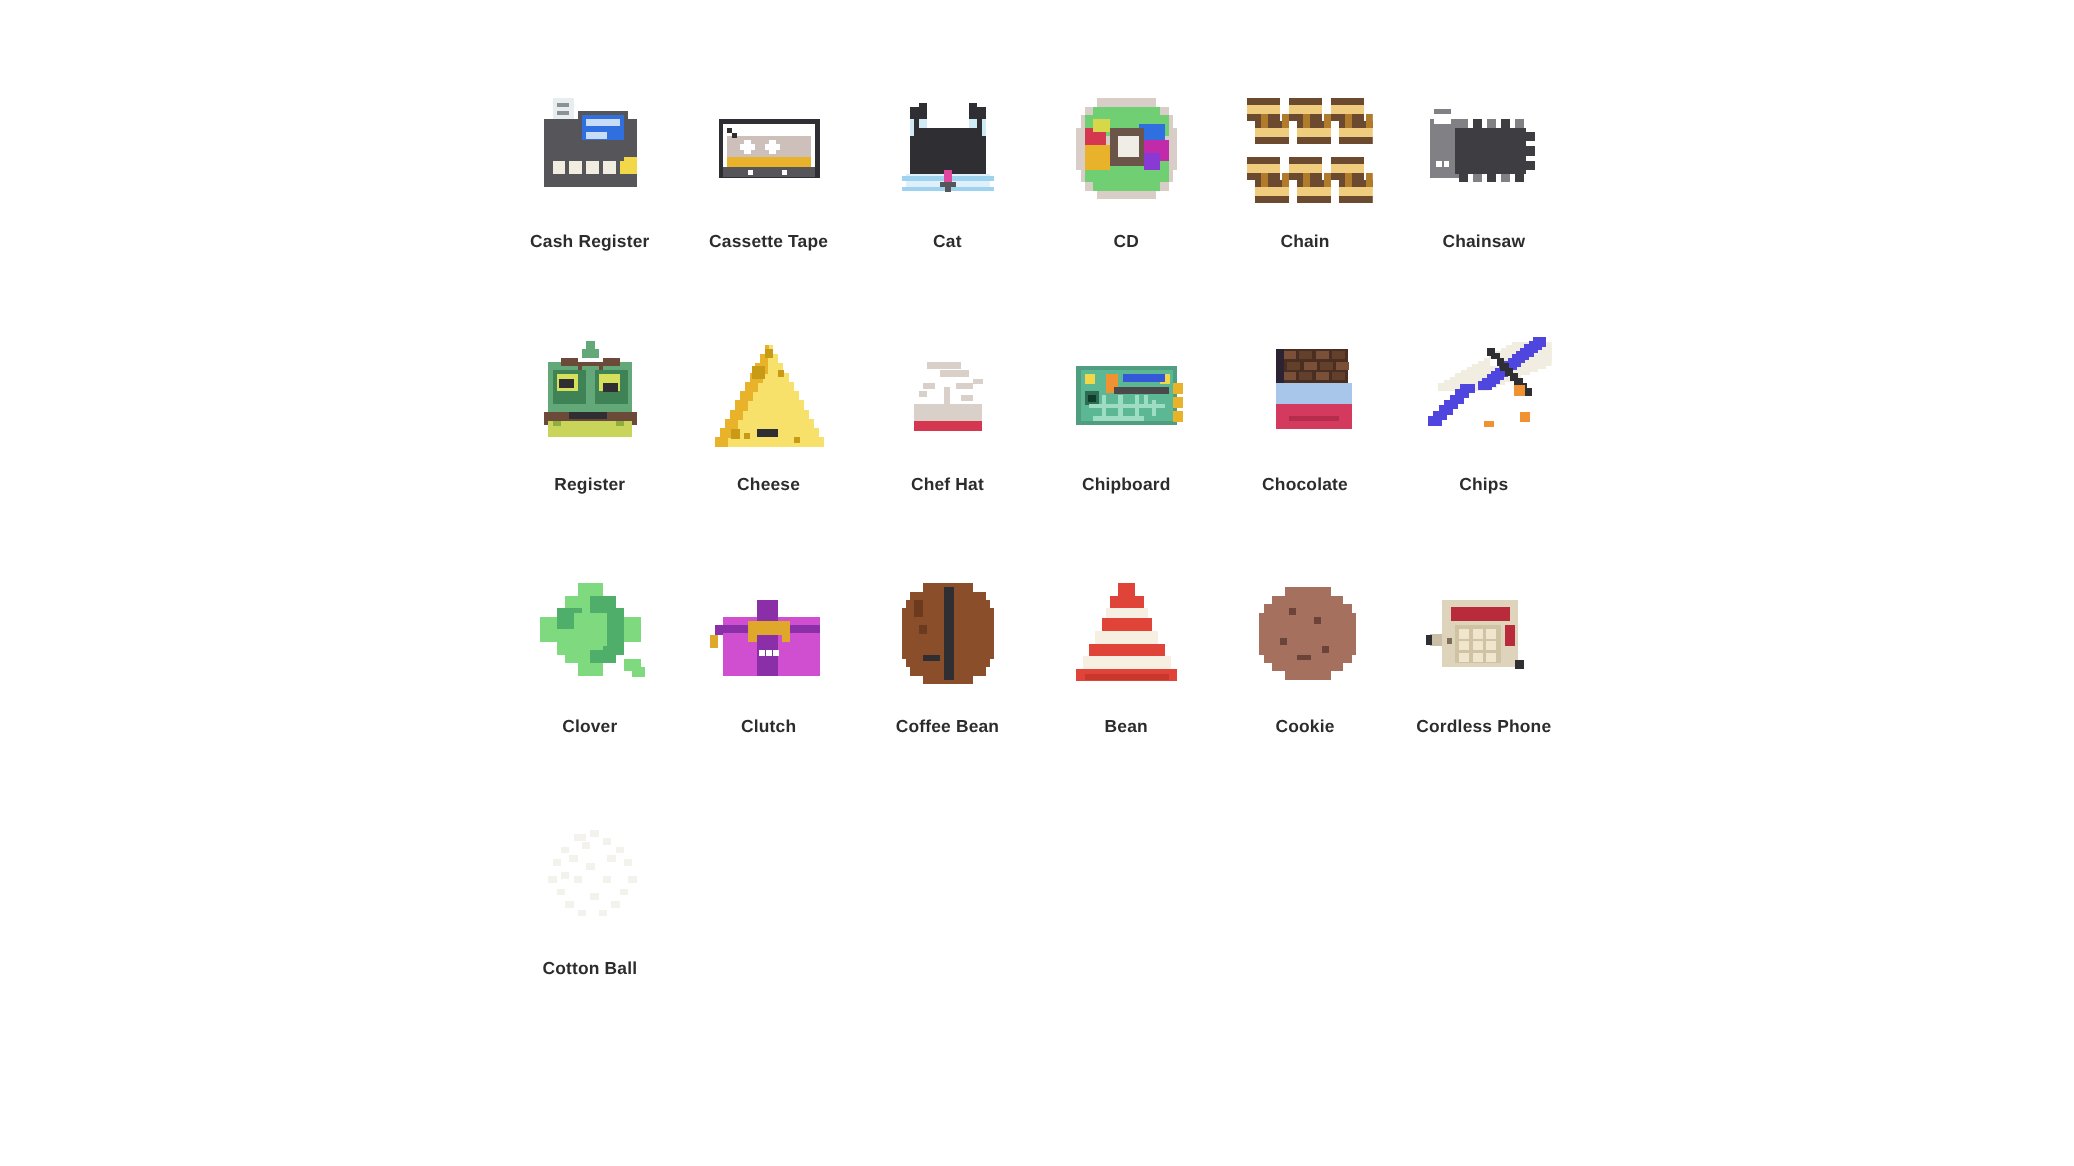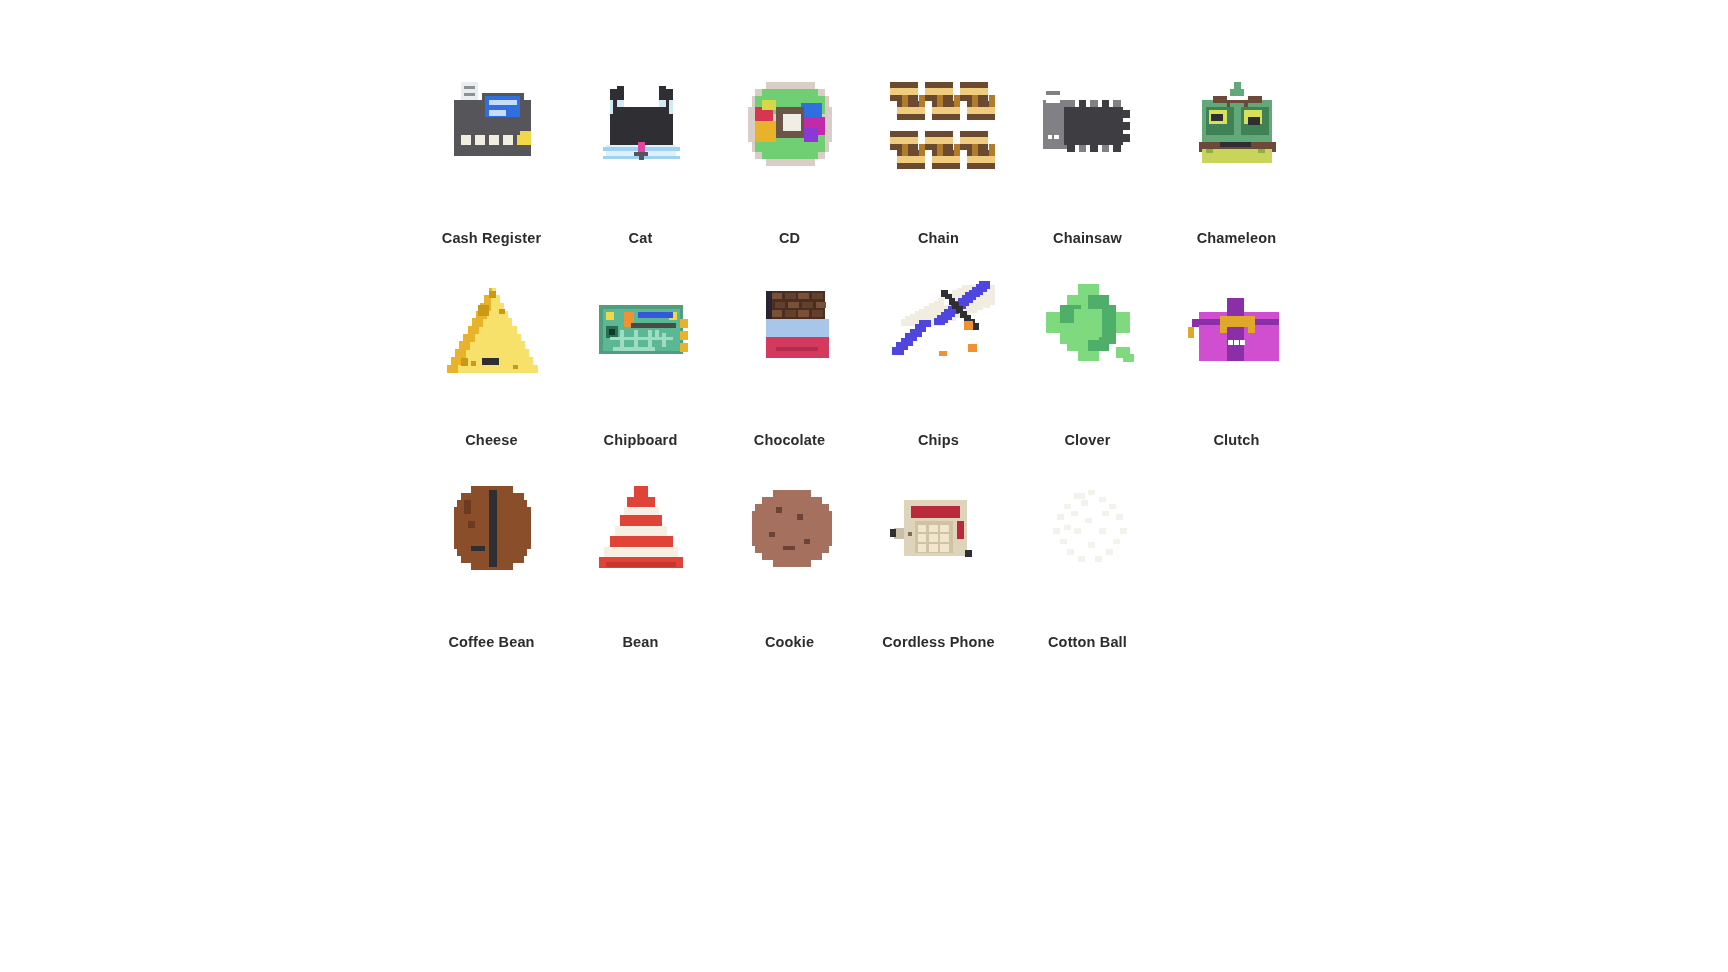--- a/index.html
+++ b/index.html
@@ -37,21 +37,20 @@
   }
   .cell {
     width: 149px;
     height: 202px;
     display: flex;
     flex-direction: column;
     align-items: center;
     justify-content: flex-start;
     box-sizing: border-box;
     padding-top: 6px;
-    gap: 36px;
   }
   .icon-wrap {
     width: 112px;
     height: 112px;
     display: flex;
     align-items: center;
     justify-content: center;
     position: relative;
   }
   .icon-wrap svg {
@@ -91,20 +90,41 @@
             <rect x="15" y="12" width="5" height="1.6" fill="#c9dcf7"></rect>
             <rect x="7" y="19" width="3" height="3" fill="#f2ede1"></rect>
             <rect x="11" y="19" width="3" height="3" fill="#f2ede1"></rect>
             <rect x="15" y="19" width="3" height="3" fill="#f2ede1"></rect>
             <rect x="19" y="19" width="3" height="3" fill="#f2ede1"></rect>
             <rect x="23" y="18" width="4" height="4" fill="#f2d749"></rect>
             <rect x="23" y="18" width="1" height="1" fill="#55555a"></rect>
           </svg>
         </div>
         <div class="label">Cash Register</div>
+      </div>
+      <div class="cell">
+        <div class="icon-wrap">
+          <svg viewBox="0 0 32 32" xmlns="http://www.w3.org/2000/svg">
+            <rect x="4" y="9" width="24" height="14" fill="#2f2f33"></rect>
+            <rect x="5" y="10" width="22" height="12" fill="#ffffff"></rect>
+            <rect x="6" y="13" width="20" height="5" fill="#cdbfb9"></rect>
+            <rect x="6" y="18" width="20" height="2.4" fill="#e8b22a"></rect>
+            <rect x="5" y="20.4" width="22" height="2.2" fill="#55555a"></rect>
+            <rect x="6" y="11" width="1.2" height="1.2" fill="#2f2f33"></rect>
+            <rect x="7.2" y="12.2" width="1.2" height="1.2" fill="#2f2f33"></rect>
+            <rect x="10" y="13.8" width="1.6" height="3.4" fill="#ffffff"></rect>
+            <rect x="9" y="14.8" width="3.6" height="1.5" fill="#ffffff"></rect>
+            <rect x="16" y="13.8" width="1.6" height="3.4" fill="#ffffff"></rect>
+            <rect x="15" y="14.8" width="3.6" height="1.5" fill="#ffffff"></rect>
+            <rect x="11" y="21" width="1.2" height="1.2" fill="#ffffff"></rect>
+            <rect x="19" y="21" width="1.2" height="1.2" fill="#ffffff"></rect>
+            <rect x="25.6" y="10" width="1.4" height="1.4" fill="#ffffff"></rect>
+          </svg>
+        </div>
+        <div class="label">Cassette Tape</div>
       </div>
       <div class="cell">
         <div class="icon-wrap">
           <svg viewBox="0 0 32 32" xmlns="http://www.w3.org/2000/svg">
             <rect x="7" y="6" width="2" height="6" fill="#2f2f33"></rect>
             <rect x="9" y="5" width="2" height="6" fill="#2f2f33"></rect>
             <rect x="21" y="5" width="2" height="6" fill="#2f2f33"></rect>
             <rect x="23" y="6" width="2" height="6" fill="#2f2f33"></rect>
             <rect x="7" y="9" width="4" height="4" fill="#cfe9f5"></rect>
             <rect x="8" y="9" width="1" height="4" fill="#2f2f33"></rect>
@@ -250,21 +270,21 @@
             <rect x="18" y="12" width="5" height="4" fill="#d6e05a"></rect>
             <rect x="8.5" y="13" width="3.5" height="2.2" fill="#2f2f33"></rect>
             <rect x="19" y="14" width="3.5" height="2.2" fill="#2f2f33"></rect>
             <rect x="5" y="21" width="22" height="3" fill="#6b4a3a"></rect>
             <rect x="6" y="23" width="20" height="4" fill="#c8d45a"></rect>
             <rect x="11" y="21" width="9" height="1.6" fill="#2f2f33"></rect>
             <rect x="7" y="23" width="2" height="1.4" fill="#8fae3e"></rect>
             <rect x="22" y="23" width="2" height="1.4" fill="#8fae3e"></rect>
           </svg>
         </div>
-        <div class="label">Chameleon</div>
+        <div class="label">Register</div>
       </div>
       <div class="cell">
         <div class="icon-wrap">
           <svg viewBox="0 0 32 32" xmlns="http://www.w3.org/2000/svg">
             <rect x="15" y="5" width="2" height="2.4" fill="#f7e16a"></rect>
             <rect x="13.8" y="7.2" width="4.4" height="2.4" fill="#f7e16a"></rect>
             <rect x="12.6" y="9.4" width="6.8" height="2.4" fill="#f7e16a"></rect>
             <rect x="11.4" y="11.600000000000001" width="9.2" height="2.4" fill="#f7e16a"></rect>
             <rect x="10.2" y="13.8" width="11.6" height="2.4" fill="#f7e16a"></rect>
             <rect x="9" y="16" width="14" height="2.4" fill="#f7e16a"></rect>
@@ -287,20 +307,37 @@
             <rect x="15" y="6" width="2" height="2" fill="#c89a16"></rect>
             <rect x="12" y="10" width="3" height="3" fill="#c89a16"></rect>
             <rect x="18" y="11" width="1.6" height="1.6" fill="#c89a16"></rect>
             <rect x="7" y="25" width="2" height="2.4" fill="#c89a16"></rect>
             <rect x="10" y="26" width="1.4" height="1.4" fill="#c89a16"></rect>
             <rect x="22" y="27" width="1.4" height="1.4" fill="#c89a16"></rect>
             <rect x="13" y="25" width="5" height="2" fill="#2f2f33"></rect>
           </svg>
         </div>
         <div class="label">Cheese</div>
+      </div>
+      <div class="cell">
+        <div class="icon-wrap">
+          <svg viewBox="0 0 32 32" xmlns="http://www.w3.org/2000/svg">
+            <rect x="11" y="9" width="8" height="1.6" fill="#d8d0c9"></rect>
+            <rect x="14" y="11" width="7" height="1.6" fill="#d8d0c9"></rect>
+            <rect x="10" y="14" width="3" height="1.4" fill="#d8d0c9"></rect>
+            <rect x="18" y="14" width="4" height="1.4" fill="#d8d0c9"></rect>
+            <rect x="22" y="13" width="2.4" height="1.4" fill="#d8d0c9"></rect>
+            <rect x="9" y="16" width="2" height="1.4" fill="#d8d0c9"></rect>
+            <rect x="15" y="15" width="1.4" height="4" fill="#d8d0c9"></rect>
+            <rect x="19" y="17" width="3" height="1.4" fill="#d8d0c9"></rect>
+            <rect x="8" y="19" width="16" height="4" fill="#d8d0c9"></rect>
+            <rect x="8" y="23" width="16" height="2.4" fill="#d4374f"></rect>
+          </svg>
+        </div>
+        <div class="label">Chef Hat</div>
       </div>
       <div class="cell">
         <div class="icon-wrap">
           <svg viewBox="0 0 32 32" xmlns="http://www.w3.org/2000/svg">
             <rect x="4" y="10" width="24" height="14" fill="#4f9e80"></rect>
             <rect x="5" y="11" width="22" height="12" fill="#5cb894"></rect>
             <rect x="6" y="12" width="2.4" height="2.4" fill="#f2d749"></rect>
             <rect x="24" y="12" width="2.4" height="2.4" fill="#f2d749"></rect>
             <rect x="6" y="16" width="3.4" height="3.4" fill="#2e6b54"></rect>
             <rect x="6.8" y="16.8" width="1.8" height="1.8" fill="#0f3b2b"></rect>

